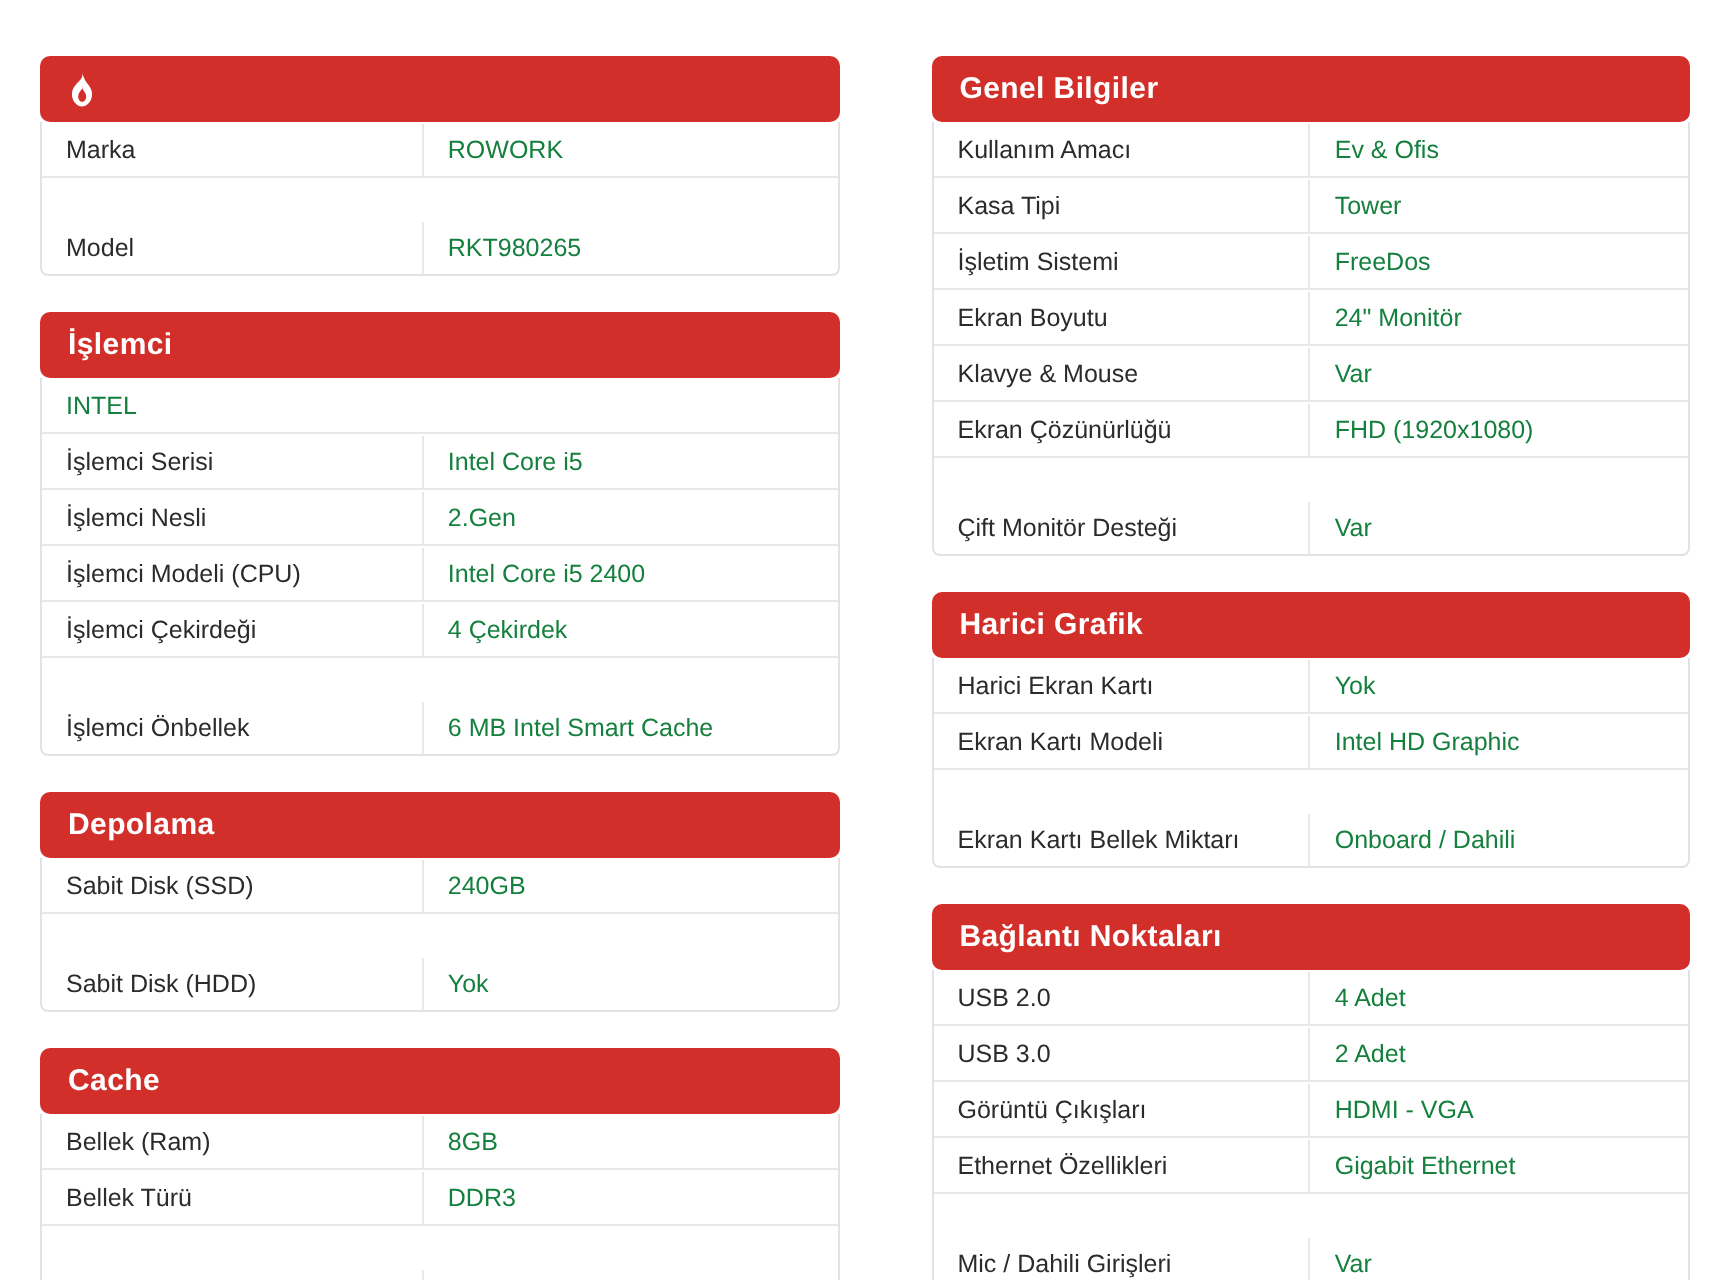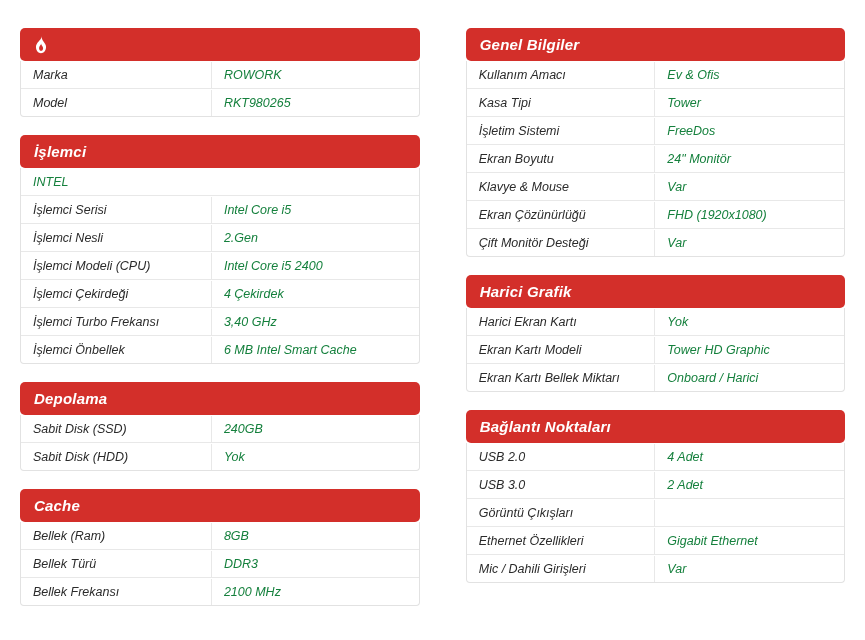--- a/index.html
+++ b/index.html
@@ -30,21 +30,20 @@
     padding-left: 10px;
     padding-right: 12px;
   }
   .column.right {
     width: 433px;
     padding-left: 34px;
     padding-right: 10px;
   }
   .section {
     margin-bottom: 18px;
-    font-style: italic;
   }
   .section-header {
     background: #d32f2a;
     color: #ffffff;
     border-radius: 5px;
     height: 33px;
     display: flex;
     align-items: center;
     padding: 0 14px;
     font-size: 15px;
@@ -63,20 +62,21 @@
     box-sizing: border-box;
   }
   .row {
     display: flex;
     border-bottom: 1px solid #e8e8e8;
     min-height: 27px;
     align-items: center;
   }
   .row:last-child {
     border-bottom: none;
+    margin-top: 21px;
   }
   .cell-label {
     width: 48%;
     box-sizing: border-box;
     padding: 6px 0 6px 12px;
     font-size: 12.5px;
     color: #2b2b2b;
     display: flex;
     align-items: center;
     border-right: 1px solid #e8e8e8;
@@ -147,24 +147,20 @@
           </div>
           <div class="row">
             <div class="cell-label">İşlemci Modeli (CPU)</div>
             <div class="cell-value">Intel Core i5 2400</div>
           </div>
           <div class="row">
             <div class="cell-label">İşlemci Çekirdeği</div>
             <div class="cell-value">4 Çekirdek</div>
           </div>
           <div class="row">
-            <div class="cell-label">İşlemci Turbo Frekansı</div>
-            <div class="cell-value">3,40 GHz</div>
-          </div>
-          <div class="row">
             <div class="cell-label">İşlemci Önbellek</div>
             <div class="cell-value">6 MB Intel Smart Cache</div>
           </div>
         </div>
       </div>
       <div class="section">
         <div class="section-header">
           <span>Depolama</span>
         </div>
         <div class="table">
@@ -238,43 +234,44 @@
         <div class="section-header">
           <span>Harici Grafik</span>
         </div>
         <div class="table">
           <div class="row">
             <div class="cell-label">Harici Ekran Kartı</div>
             <div class="cell-value">Yok</div>
           </div>
           <div class="row">
             <div class="cell-label">Ekran Kartı Modeli</div>
-            <div class="cell-value">Tower HD Graphic</div>
+            <div class="cell-value">Intel HD Graphic</div>
           </div>
           <div class="row">
             <div class="cell-label">Ekran Kartı Bellek Miktarı</div>
-            <div class="cell-value">Onboard / Harici</div>
+            <div class="cell-value">Onboard / Dahili</div>
           </div>
         </div>
       </div>
       <div class="section">
         <div class="section-header">
           <span>Bağlantı Noktaları</span>
         </div>
         <div class="table">
           <div class="row">
             <div class="cell-label">USB 2.0</div>
             <div class="cell-value">4 Adet</div>
           </div>
           <div class="row">
             <div class="cell-label">USB 3.0</div>
             <div class="cell-value">2 Adet</div>
           </div>
           <div class="row">
             <div class="cell-label">Görüntü Çıkışları</div>
+            <div class="cell-value">HDMI - VGA</div>
           </div>
           <div class="row">
             <div class="cell-label">Ethernet Özellikleri</div>
             <div class="cell-value">Gigabit Ethernet</div>
           </div>
           <div class="row">
             <div class="cell-label">Mic / Dahili Girişleri</div>
             <div class="cell-value">Var</div>
           </div>
         </div>

